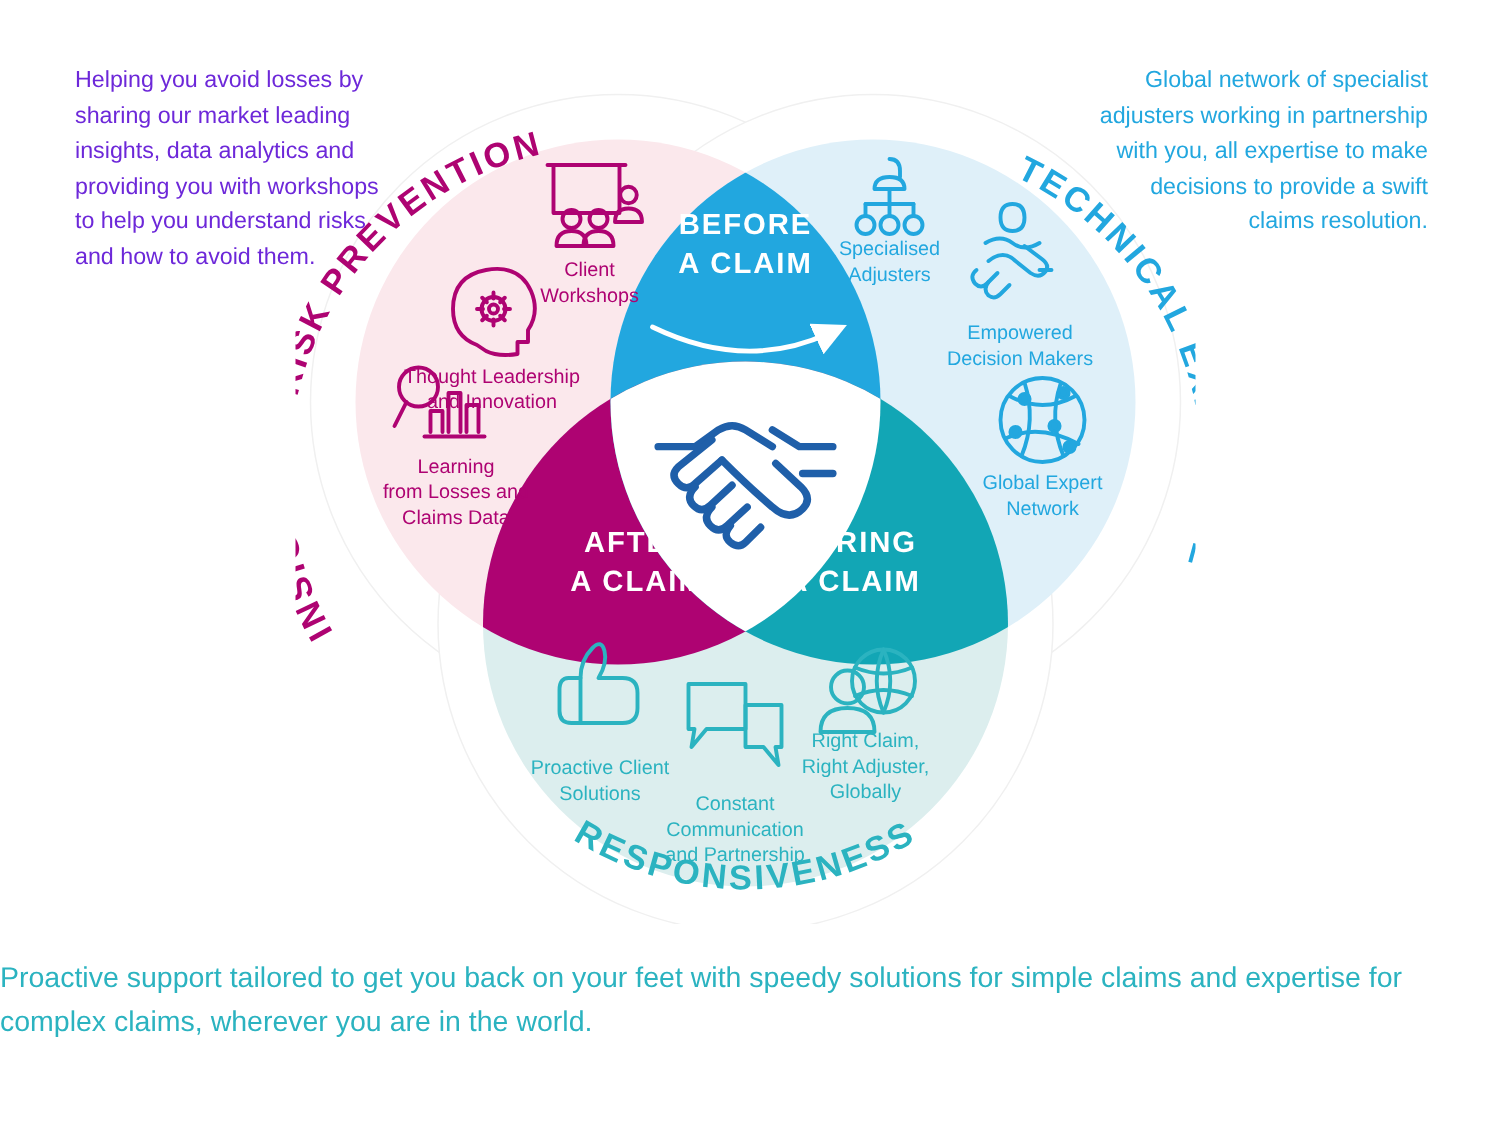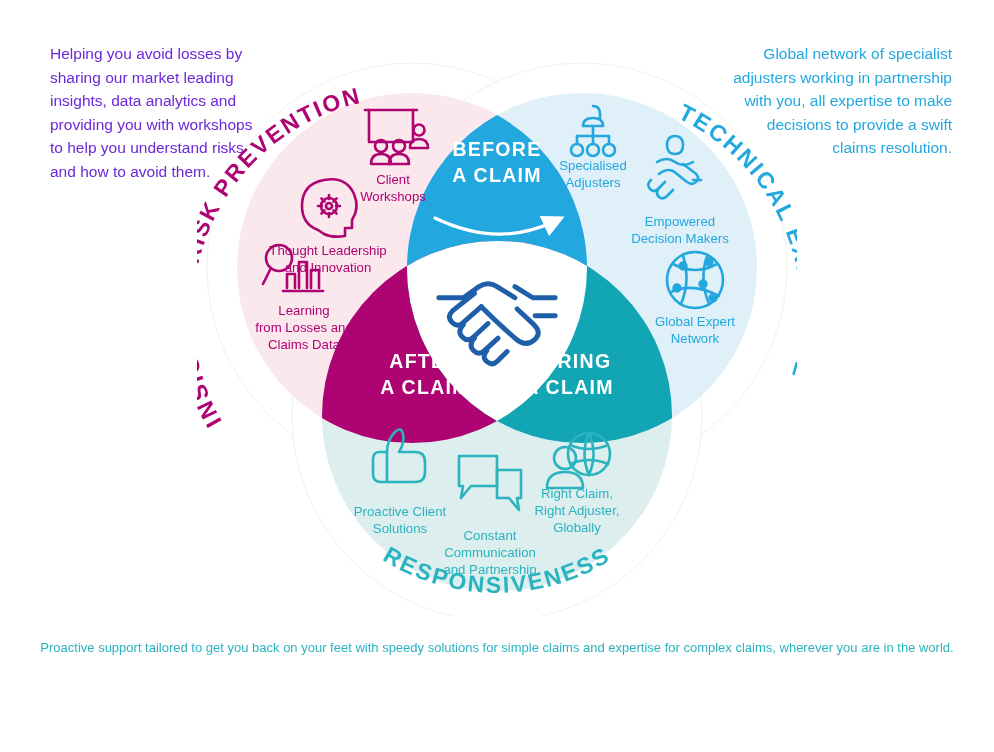--- a/index.html
+++ b/index.html
@@ -17,22 +17,22 @@
   #left-text{
     left:50px; top:42px; width:215px;
     color:#6d28d9; text-align:left;
   }
   #right-text{
     right:42px; top:42px; width:220px;
     color:#22A7DF; text-align:right;
   }
   #bottom-text{
     left:0; right:0; top:638px;
-    color:#2BB3C0; text-align:center;
-    font-size:13px; line-height:1.55;
+    color:#2BB3C0; 
+    font-size:19px; line-height:1.55;
   }
   #venn{position:absolute; left:197px; top:36px;}
   .ringlabel{
     font-weight:700;
     letter-spacing:2.2px;
     font-size:23px;
   }
   .lenslabel{
     fill:#ffffff;
     font-weight:700;

